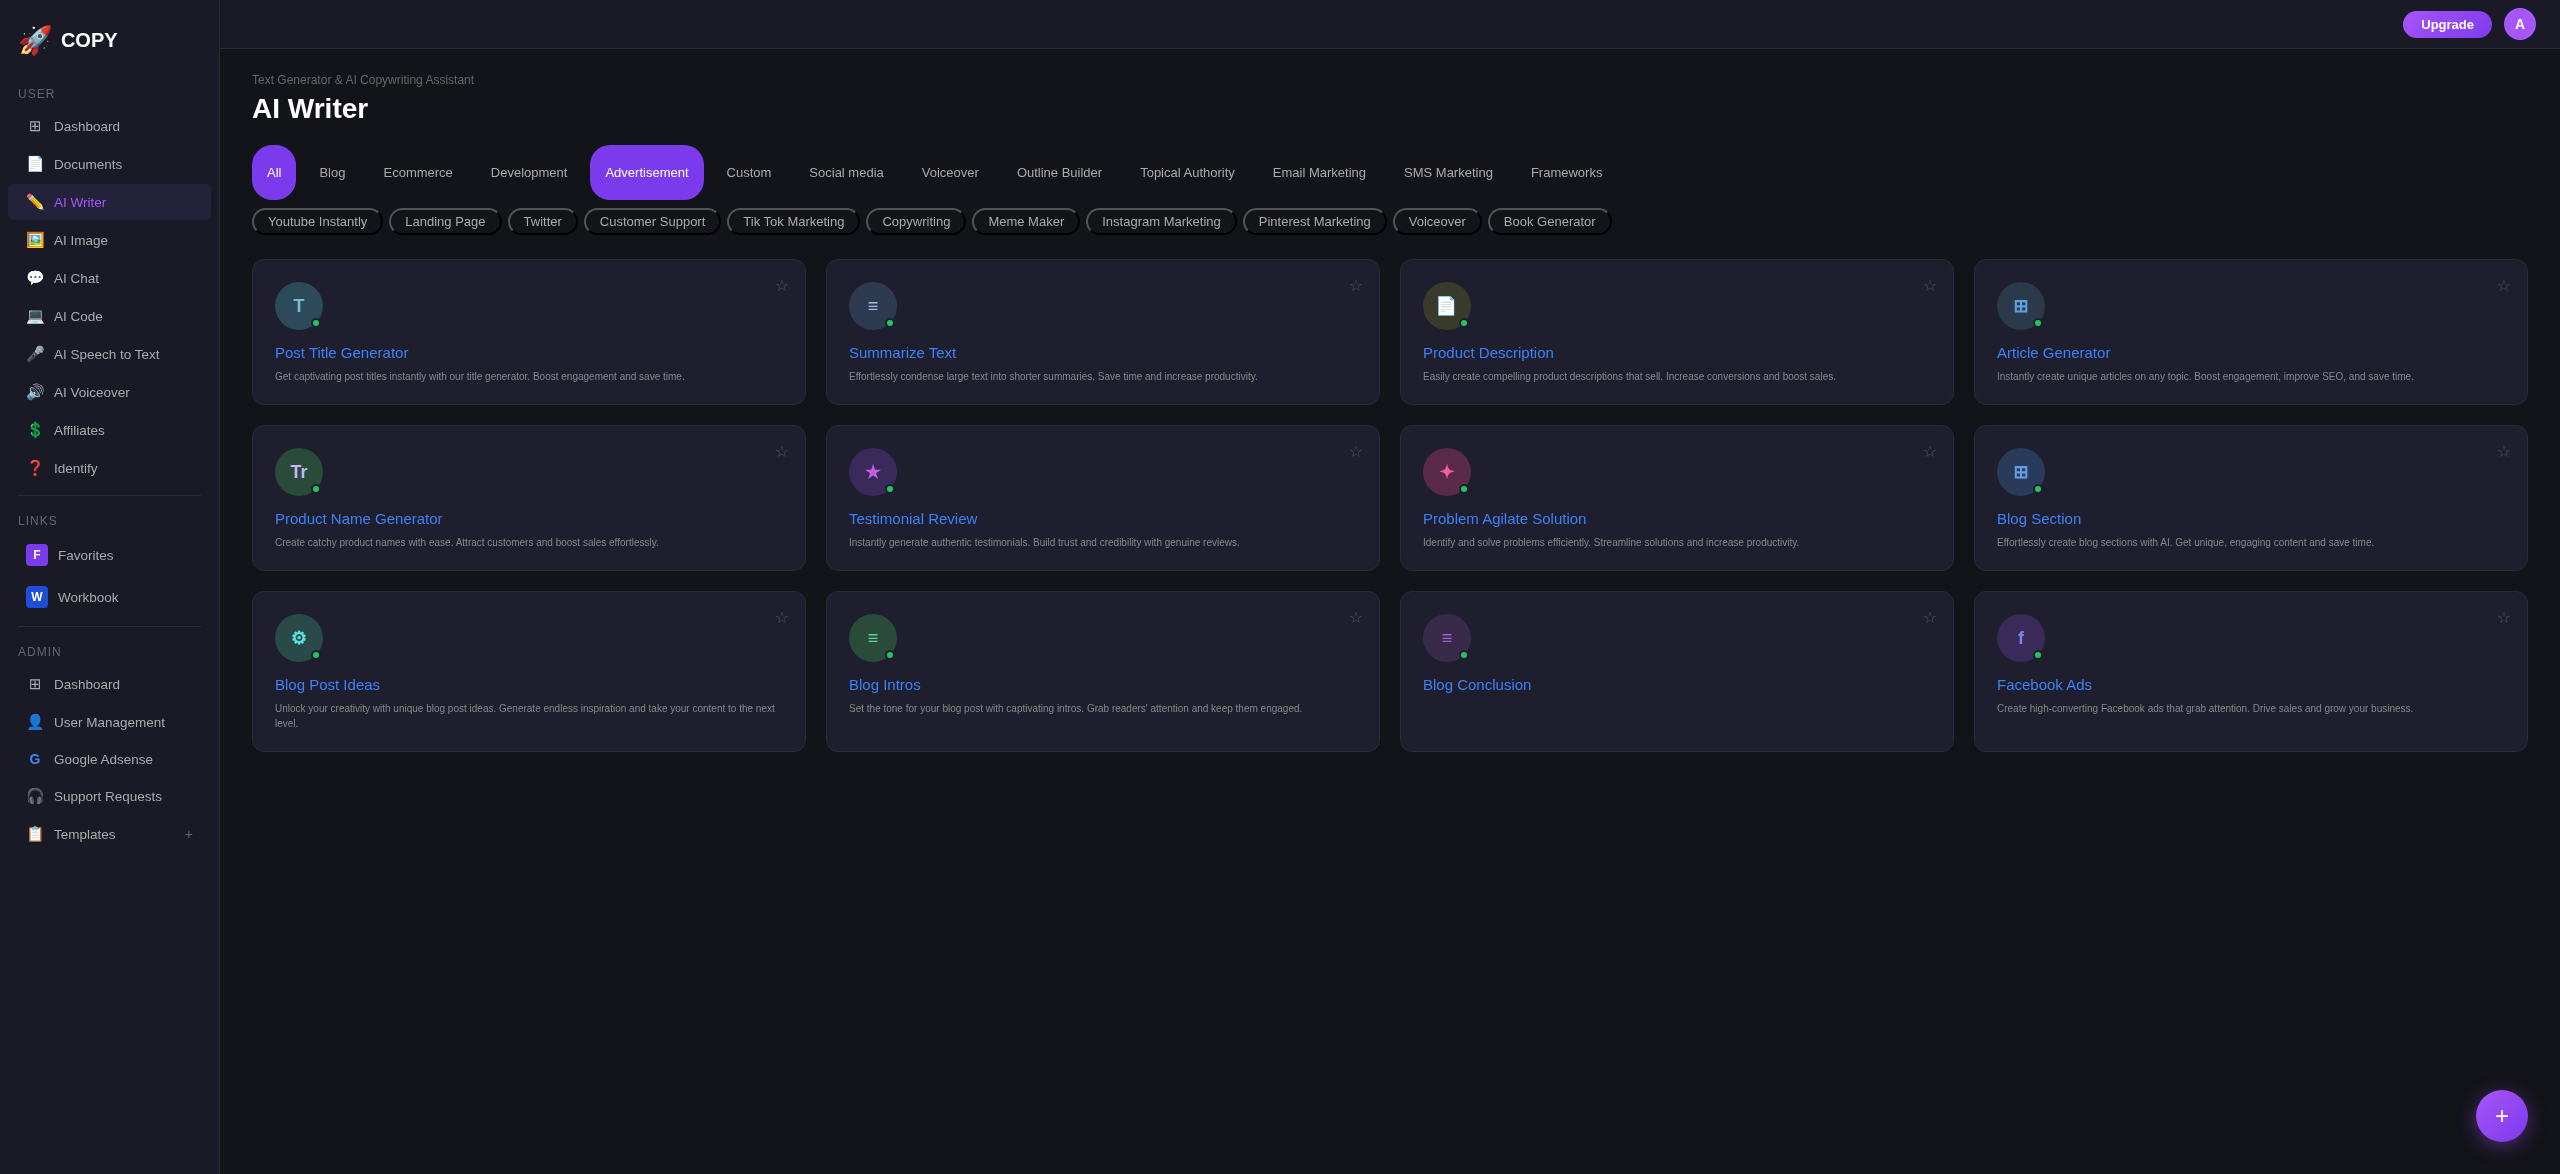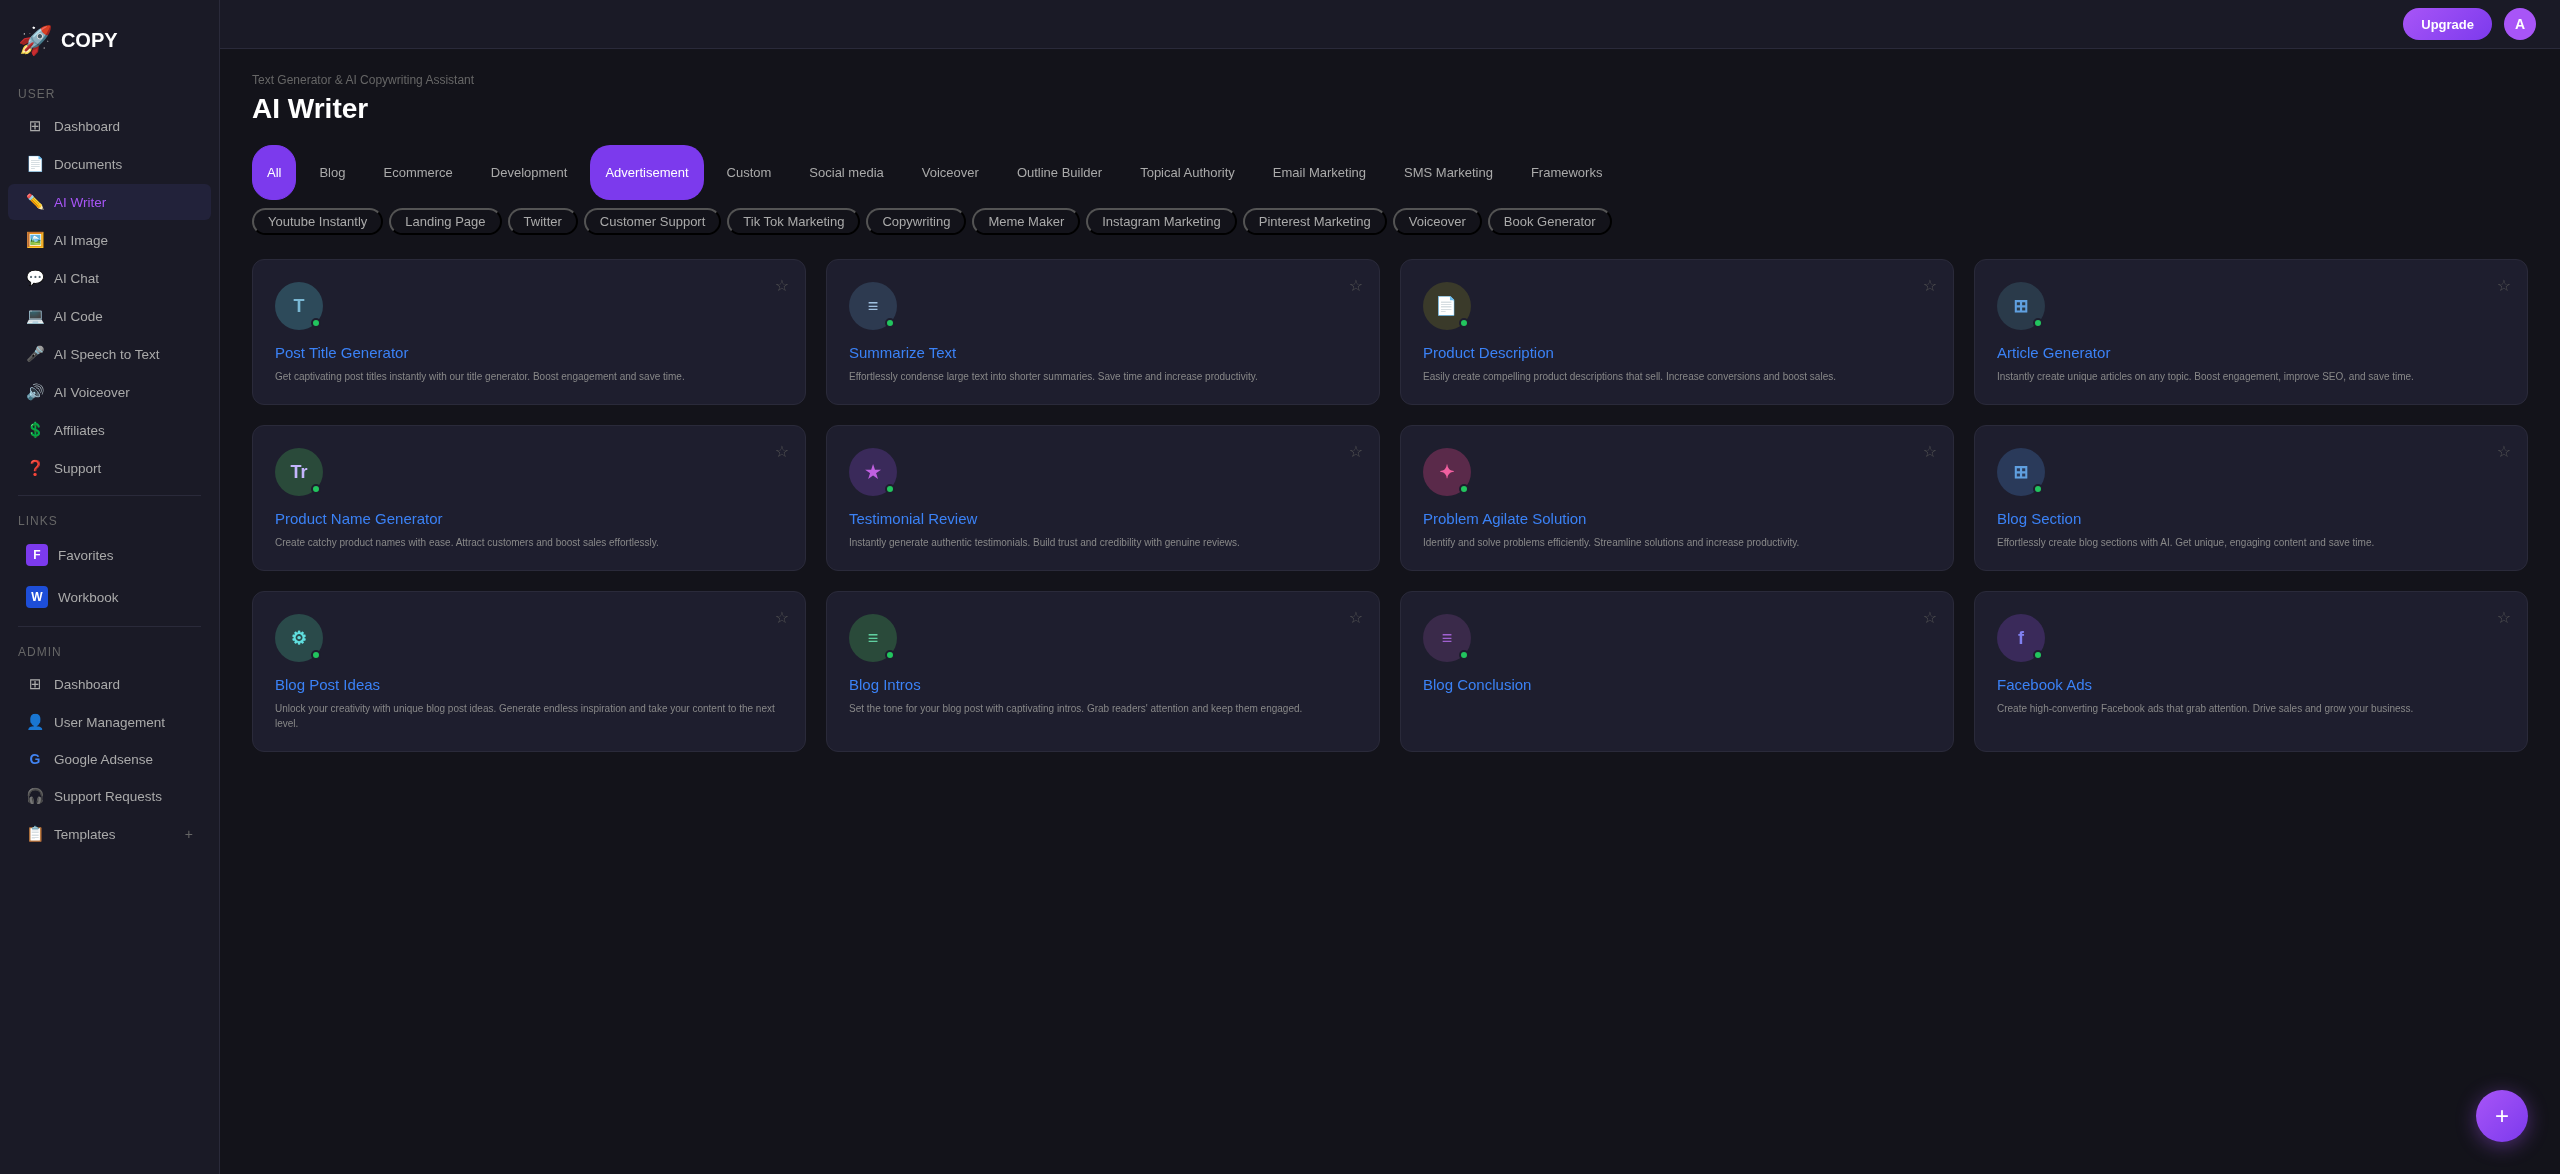--- a/index.html
+++ b/index.html
@@ -101,20 +101,21 @@
       display: flex;
       align-items: center;
       justify-content: flex-end;
       padding: 8px 24px;
       background: #1a1a26;
       border-bottom: 1px solid #2a2a3a;
       min-height: 44px;
     }
     .topbar-actions {
       display: flex;
+      align-items: center;
       gap: 12px;
     }
     .upgrade-btn {
       background: linear-gradient(135deg, #a855f7, #7c3aed);
       color: #fff;
       border: none;
       border-radius: 20px;
       padding: 6px 18px;
       font-size: 13px;
       cursor: pointer;
@@ -311,21 +312,21 @@
   <div class="sidebar-item">
     <span class="icon">🔊</span>
     <span>AI Voiceover</span>
   </div>
   <div class="sidebar-item">
     <span class="icon">💲</span>
     <span>Affiliates</span>
   </div>
   <div class="sidebar-item">
     <span class="icon">❓</span>
-    <span>Support</span>
+    <span>Identify</span>
   </div>
 
   <div class="sidebar-divider"></div>
 
   <div class="sidebar-section-label">LINKS</div>
   <div class="sidebar-item">
     <span class="fav-icon" style="background:#7c3aed;">F</span>
     <span>Favorites</span>
   </div>
   <div class="sidebar-item">

